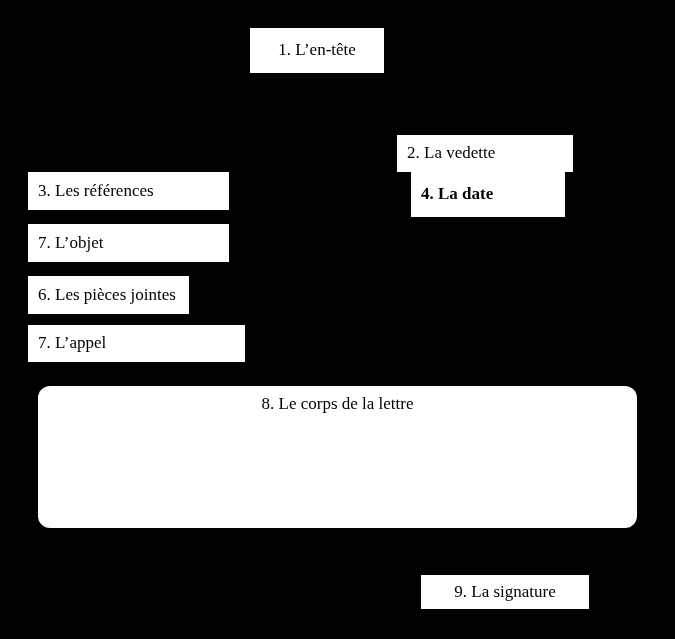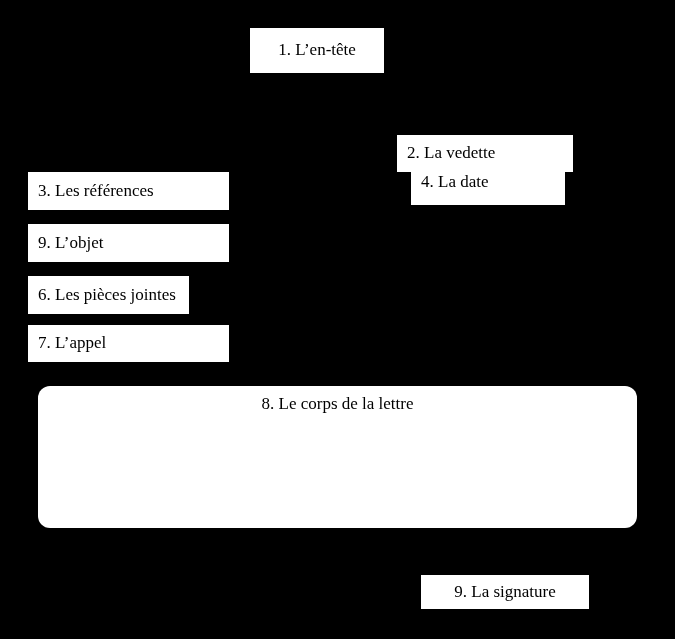--- a/index.html
+++ b/index.html
@@ -40,24 +40,24 @@
     align-items: flex-start;
     justify-content: center;
     padding-top: 9px;
     border-radius: 12px;
   }
 
   
   #box-entete     { left: 250px; top: 28px;  width: 134px; height: 45px; }
   #box-vedette    { left: 397px; top: 107px; width: 176px; height: 37px; margin-top: 28px; }
   #box-references { left: 28px;  top: 172px; width: 201px; height: 38px; }
-  #box-date       { left: 411px; top: 159px; width: 154px; height: 46px; }
+  #box-date       { left: 411px; top: 171px; width: 154px; height: 46px; font-weight: bold; }
   #box-objet      { left: 28px;  top: 224px; width: 201px; height: 38px; }
   #box-pieces     { left: 28px;  top: 276px; width: 161px; height: 38px; }
-  #box-appel      { left: 28px;  top: 325px; width: 201px; height: 37px; }
+  #box-appel      { left: 28px;  top: 325px; width: 217px; height: 37px; }
   #box-corps      { left: 38px;  top: 386px; width: 599px; height: 142px; }
   #box-signature  { left: 421px; top: 566px; width: 168px; height: 34px; margin-top: 9px; }
 </style>
 </head>
 <body>
 
 <div id="diagram">
 
   <div class="box center-text" id="box-entete">
     <span>1. L’en-tête</span>
@@ -69,21 +69,21 @@
 
   <div class="box left-text" id="box-references">
     <span>3. Les références</span>
   </div>
 
   <div class="box left-text" id="box-date">
     <span>4. La date</span>
   </div>
 
   <div class="box left-text" id="box-objet">
-    <span>9. L’objet</span>
+    <span>7. L’objet</span>
   </div>
 
   <div class="box left-text" id="box-pieces">
     <span>6. Les pièces jointes</span>
   </div>
 
   <div class="box left-text" id="box-appel">
     <span>7. L’appel</span>
   </div>
 

